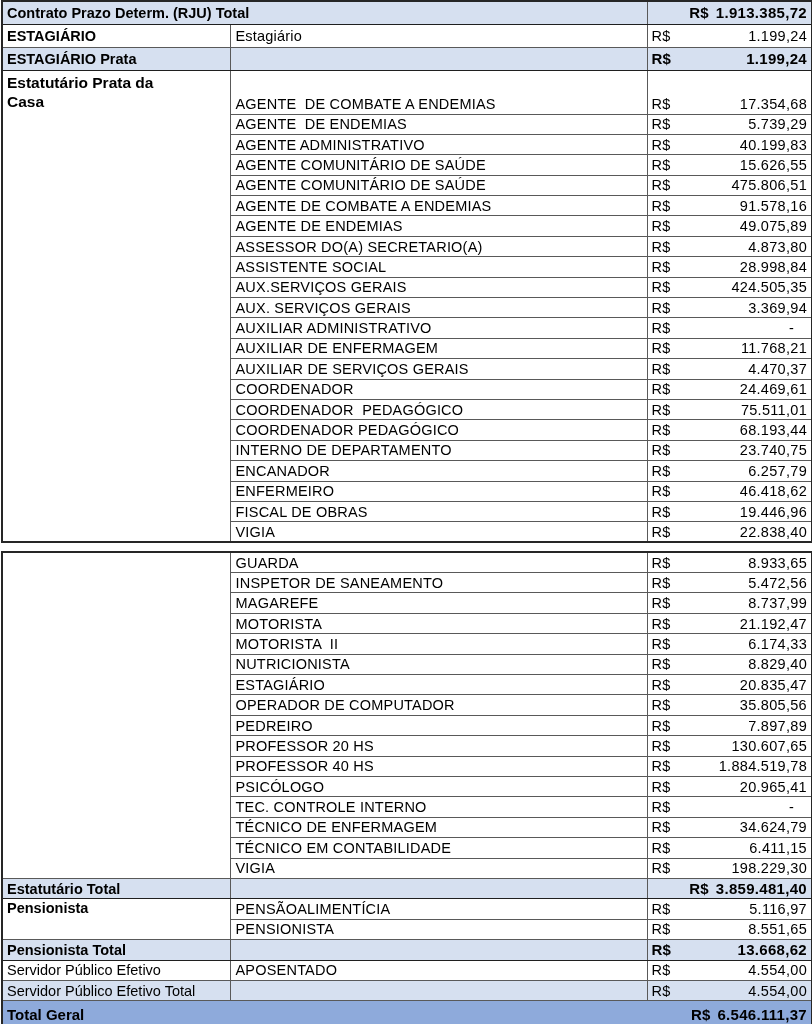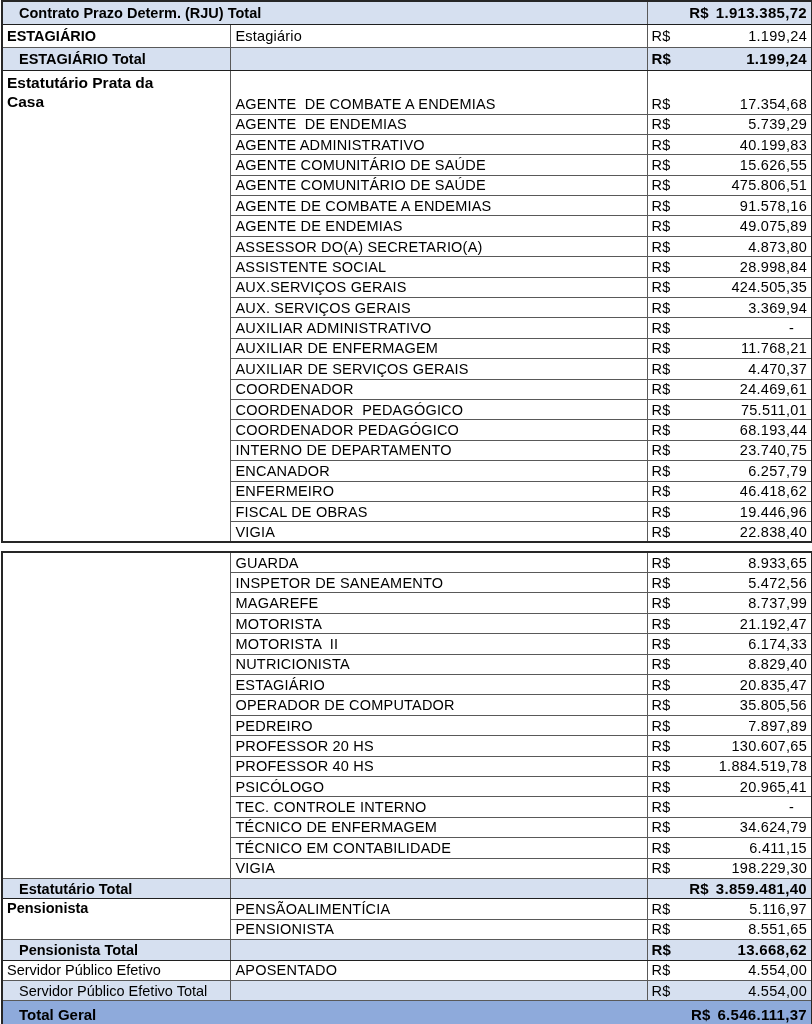--- a/index.html
+++ b/index.html
@@ -6,21 +6,21 @@
   body{font-family:"Liberation Sans", sans-serif;color:#000;width:812px;}
   .sheet{width:810px;margin:0 0 0 1px;}
   table.tbl{border-collapse:collapse;table-layout:fixed;width:810px;border:2px solid #262626;}
   col.w1{width:228px;} col.w2{width:417px;} col.w3{width:165px;}
   td{border:1px solid #595959;padding:0;vertical-align:middle;overflow:hidden;}
   tr.h23{height:23px;} tr.h20{height:20.4px;} tr.tall{height:44px;margin-top:24px;} tr.geral{height:28px;}
   .b{font-weight:bold;}
   .cat{padding-left:4px;font-size:14.5px;white-space:pre;}
   .cat.top{vertical-align:top;padding-top:1px;}
   .cat.big{font-size:15.5px;line-height:1.25;padding-right:40px;white-space:normal;padding-top:2px;}
-  .lbl{padding-left:16px;font-size:14.5px;white-space:pre;}
+  .lbl{padding-left:4px;font-size:14.5px;white-space:pre;}
   .job{padding-left:5px;font-size:14.5px;letter-spacing:.2px;white-space:pre;}
   .bot{vertical-align:bottom;padding-bottom:2px;}
   .amt{font-size:14.5px;}
   .amtwrap{display:flex;justify-content:space-between;align-items:baseline;padding:0 4px 0 4px;}
   .cur{letter-spacing:.2px;}
   .val{letter-spacing:.3px;white-space:pre;text-align:center;}
   .shade td{background:#d6e0f0;}
   .strong td{border-top:1.8px solid #1f1f1f;border-bottom:1.8px solid #1f1f1f;}
   .btot{font-size:15px;}
   .tight .amtwrap{justify-content:flex-end;gap:7px;}
@@ -53,21 +53,21 @@
         <td class="cat b">ESTAGIÁRIO</td>
         <td class="job">Estagiário</td>
         <td class="amt">
           <div class="amtwrap">
               <span class="cur">R$</span>
               <span class="val">1.199,24</span>
             </div>
         </td>
       </tr>
       <tr class="h23 shade strong">
-        <td class="lbl b">ESTAGIÁRIO Total</td>
+        <td class="lbl b">ESTAGIÁRIO Prata</td>
         <td></td>
         <td class="amt b btot">
           <div class="amtwrap">
               <span class="cur">R$</span>
               <span class="val">1.199,24</span>
             </div>
         </td>
       </tr>
     </tbody>
     <tbody>

